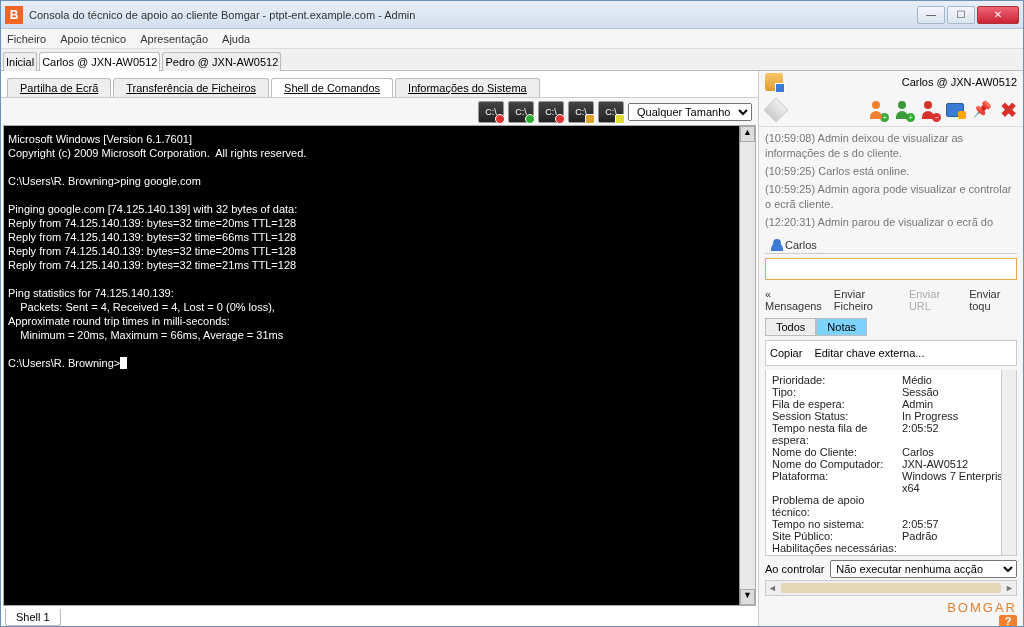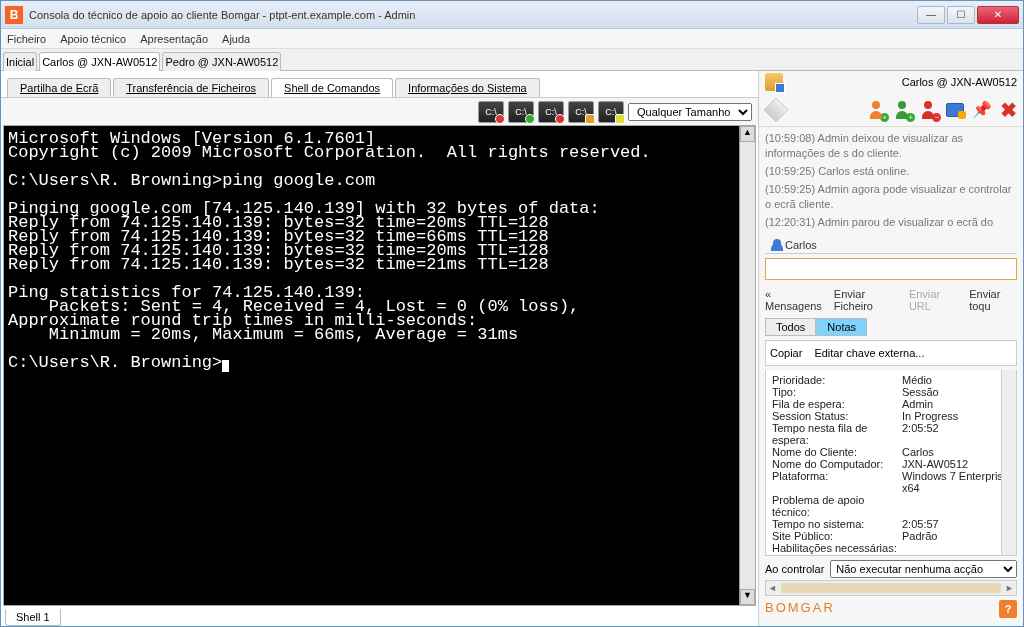--- a/index.html
+++ b/index.html
@@ -18,21 +18,21 @@
 .main { display:flex; height: 555px; }
 .leftpane { flex:1; display:flex; flex-direction:column; border-right:1px solid #ccc; background:#fff;}
 .tool-tabs { height: 26px; display:flex; align-items:flex-end; padding:4px 6px 0; gap:2px;}
 .tool-tab { padding:3px 12px; border:1px solid #bbb; border-bottom:none; background:#eee; border-radius:3px 3px 0 0; font-size:11px;text-decoration:underline;}
 .tool-tab.active { background:#fff;}
 .cmd-toolbar { height:28px; display:flex; justify-content:flex-end; align-items:center; gap:4px; padding:0 6px; background:#f6f6f6; border-top:1px solid #ccc;}
 .tb-icon { width:26px; height:22px; background: linear-gradient(#444,#222); border:1px solid #999; border-radius:2px; display:flex; align-items:center; justify-content:center; color:#fff; font-size:9px; position:relative;}
 .tb-icon .badge { position:absolute; bottom:-2px; right:-2px; width:10px; height:10px; border-radius:50%; border:1px solid #fff;}
 .size-select { font-size:11px; padding:1px 4px;}
 .terminal-wrap { flex:1; display:flex; background:#222; border:1px solid #aaa; margin:0 2px;}
-.terminal { flex:1; background:#000; color:#fff; font-family:Liberation Mono, monospace; font-size:17px; padding:6px 4px; white-space:pre; overflow:hidden; line-height:14px;}
+.terminal { flex:1; background:#000; color:#fff; font-family:Liberation Sans, sans-serif; font-size:11px; padding:6px 4px; white-space:pre; overflow:hidden; line-height:14px;}
 .term-scroll { width:16px; background:#e8e8e8; border-left:1px solid #999; position:relative;}
 .term-scroll .up, .term-scroll .dn { height:16px; background:#ddd; border:1px solid #aaa; text-align:center; font-size:9px;}
 .term-scroll .dn { position:absolute; bottom:0; width:100%;}
 .cursor { display:inline-block; width:7px; height:12px; background:#fff; vertical-align:text-bottom;}
 .bottom-tabs { height:20px; display:flex; align-items:flex-end; padding:0 4px;}
 .bottom-tab { padding:2px 10px; border:1px solid #bbb; border-top:none; background:#fff; font-size:11px; border-radius:0 0 3px 3px;}
 .rightpane { width:264px; background:#f6f6f6; display:flex; flex-direction:column; font-size:11px;}
 .rp-header { height:22px; display:flex; align-items:center; justify-content:space-between; padding:0 6px;}
 .rp-header .ic { width:18px; height:18px; background: linear-gradient(#f9c76b,#e09a2e); border-radius:2px; position:relative;}
 .rp-header .ic::after { content:""; position:absolute; right:-2px; bottom:-2px; width:8px; height:8px; background:#3b7bd6; border:1px solid #fff;}
@@ -60,21 +60,21 @@
 .notes-actions { margin:4px 6px; padding:6px 4px; border:1px solid #ccc; background:#fff; display:flex; gap:12px;}
 .details { margin:0 6px; background:#fff; border:1px solid #ccc; border-top:none; padding:4px 6px; height:186px; overflow:hidden; position:relative;}
 .details-scroll { position:absolute; right:0; top:0; width:15px; height:100%; background:#eee; border-left:1px solid #ccc;}
 .detail-row { display:flex;}
 .detail-row .k { width:130px; color:#222;}
 .detail-row .v { flex:1; color:#222;}
 .conclude { margin:4px 6px 2px; display:flex; align-items:center; gap:6px;}
 .conclude select { flex:1; font-size:11px; padding:1px;}
 .hscroll { margin:0 6px 4px; height:16px; background:#eee; border:1px solid #ccc; display:flex; justify-content:space-between; align-items:center; font-size:9px; padding:0 2px; color:#777;}
 .hscroll .thumb { flex:1; margin:0 4px; height:10px; background:#e5d6b8; border-radius:2px;}
-.footer { height:22px; display:flex; align-items:flex-start; justify-content:space-between; padding:0 6px;}
+.footer { height:22px; display:flex; align-items:flex-end; justify-content:space-between; padding:0 6px;flex-direction:column;}
 .brand { color:#e08030; font-size:13px; letter-spacing:2px; }
 .help-ic { width:18px; height:18px; background:#f08030; color:#fff; display:flex; align-items:center; justify-content:center; font-weight:bold; border-radius:2px;}
 </style>
 </head>
 <body>
 
 <div class="titlebar">
   <div class="app-icon">B</div>
   <div class="title">Consola do técnico de apoio ao cliente Bomgar - ptpt-ent.example.com - Admin</div>
   <div class="win-btns">

